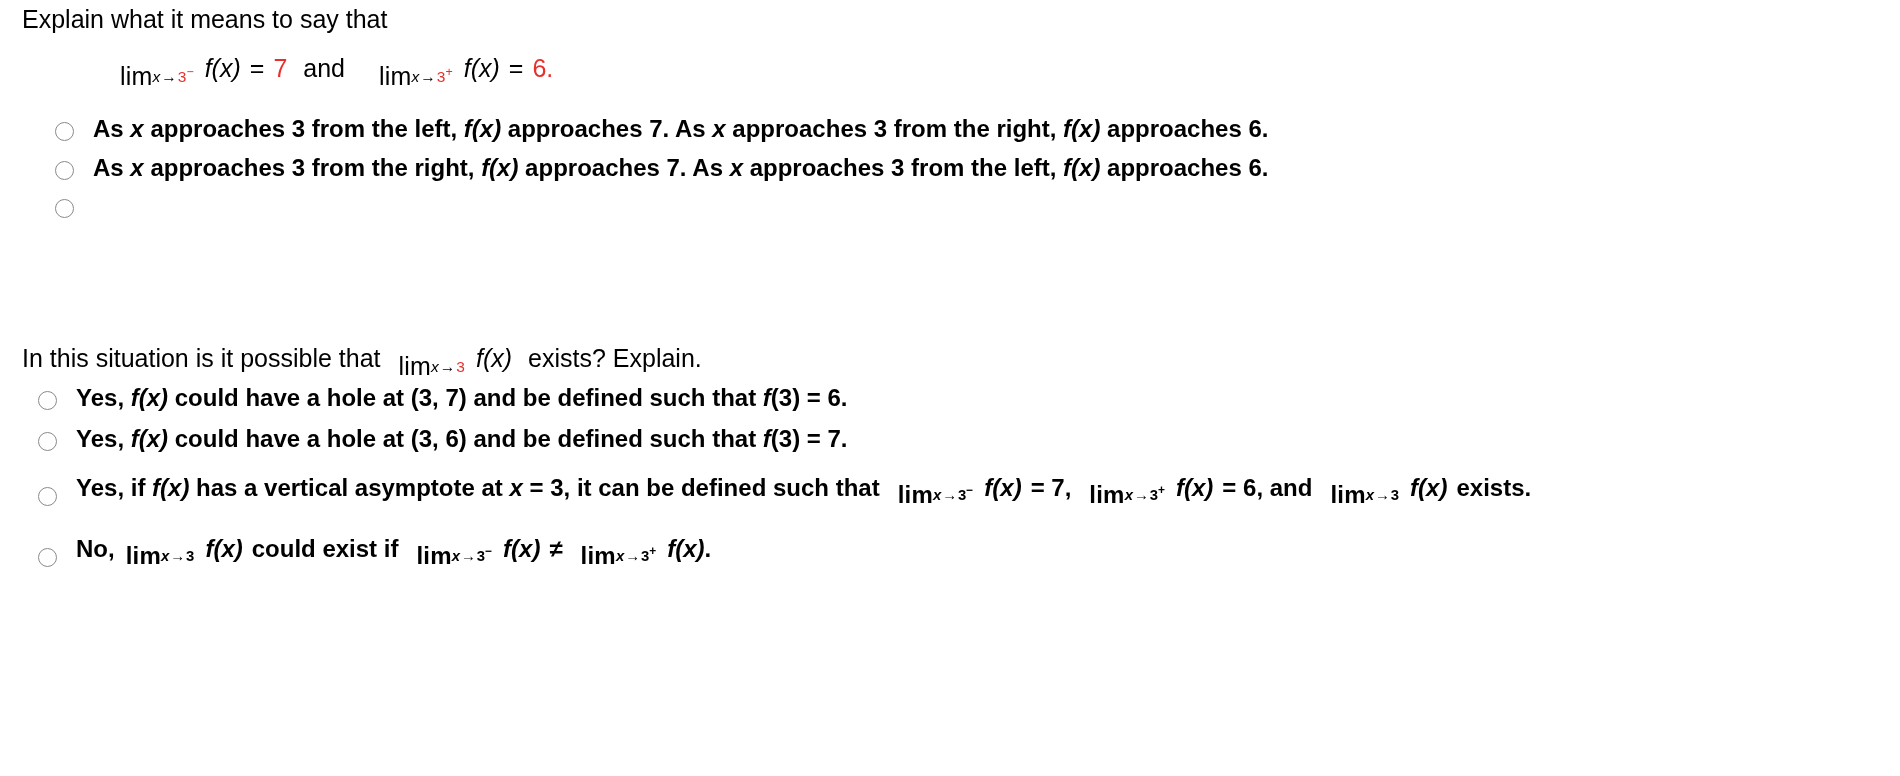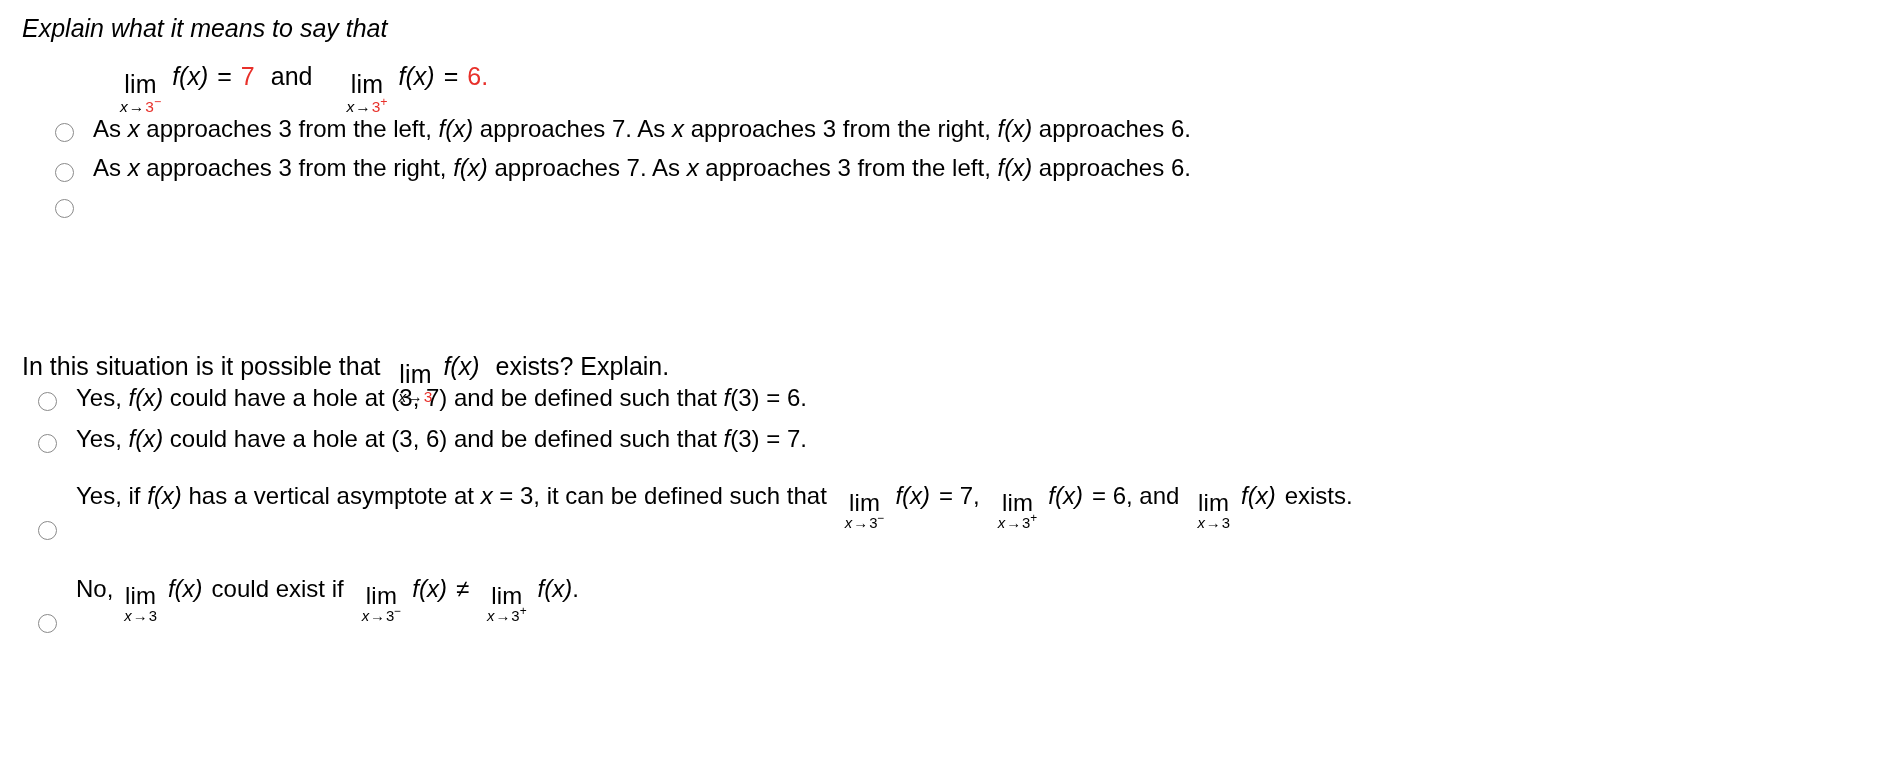--- a/index.html
+++ b/index.html
@@ -37,26 +37,26 @@
     font-style: italic;
   }
 
   .red {
     color: #e8302a;
   }
 
   
   .limit {
     display: inline-flex;
-    flex-direction: column;
+    flex-direction: row;
     align-items: center;
     vertical-align: baseline;
     position: relative;
     top: 0.30em;
-    margin: 16px 2px;
+    margin: 8px 2px;
     line-height: 1;
   }
   .limit .lim-op {
     font-size: 1em;
     line-height: 1;
     letter-spacing: .2px;
   }
   .limit .lim-sub {
     font-size: 0.62em;
     line-height: 1;
@@ -73,42 +73,42 @@
   .limit.compact .lim-sub {
     margin-top: 1px;
   }
 
   .arrow { padding: 0 1px; }
 
   
   .q1-title {
     position: absolute;
     left: 22px;
-    top: 14px;
-    font-style: italic;
+    top: 5px;
   }
 
   .q1-formula {
     position: absolute;
     left: 118px;
     top: 48px;
     font-size: 25px;
     white-space: nowrap;
   }
 
   .optionlist {
     position: absolute;
   }
   #group1 { left: 55px; top: 116px; }
   #group2 { left: 38px; top: 385px; }
 
   .option {
     display: flex;
-    align-items: flex-end;
-    white-space: nowrap;
+    align-items: center;
+    white-space: nowrap;
+    font-weight: bold;
   }
   #group1 .option { margin-bottom: 13px; }
   #group2 .option { margin-bottom: 15px; }
   #group2 .option.tall { margin-bottom: 21px; }
 
   .radio {
     flex: 0 0 auto;
     width: 19px;
     height: 19px;
     border: 1.6px solid #8a8a8a;

